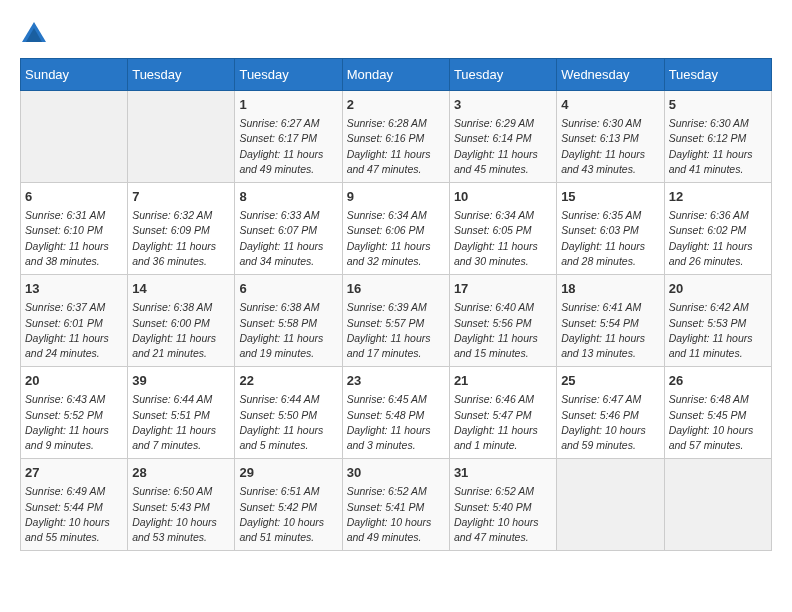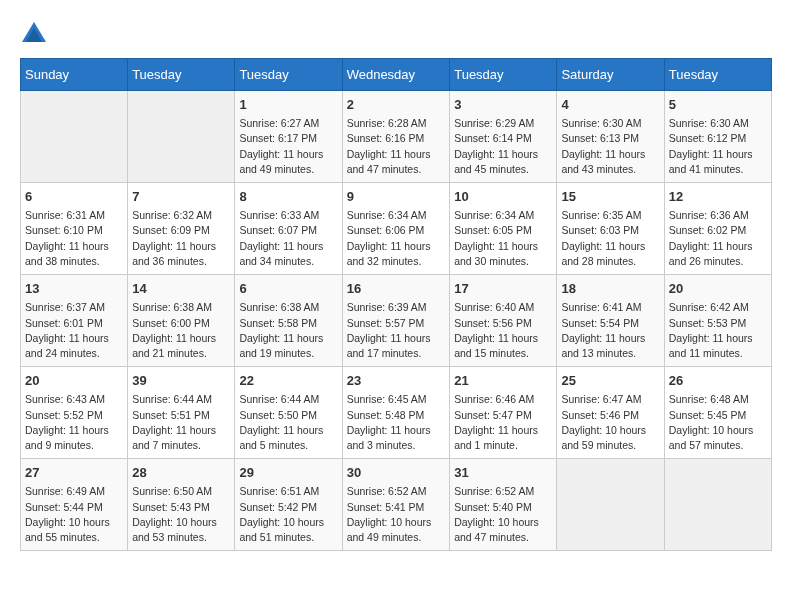--- a/index.html
+++ b/index.html
@@ -80,20 +80,21 @@
     .day-number {
       font-size: 13px;
       font-weight: bold;
       display: block;
       margin-bottom: 2px;
     }
     .day-info {
       font-size: 10.5px;
       color: #333;
       line-height: 1.45;
+      font-style: italic;
     }
     .empty-cell {
       background: #f0f0f0 !important;
     }
   </style>
 </head>
 <body>
 
 <div class="header">
   <div class="logo">
@@ -110,23 +111,23 @@
     <div class="location-title"></div>
   </div>
 </div>
 
 <table class="calendar">
   <thead>
     <tr>
     <th>Sunday</th>
         <th>Tuesday</th>
         <th>Tuesday</th>
+        <th>Monday</th>
+        <th>Tuesday</th>
         <th>Wednesday</th>
-        <th>Tuesday</th>
-        <th>Saturday</th>
         <th>Tuesday</th>
       </tr>
   </thead>
   <tbody>
   <tr>
         <td class="empty-cell"></td>
         <td class="empty-cell"></td>
         <td>
           <span class="day-number">1</span>
           <div class="day-info">Sunrise: 6:27 AM<br>Sunset: 6:17 PM<br>Daylight: 11 hours and 49 minutes.</div>

